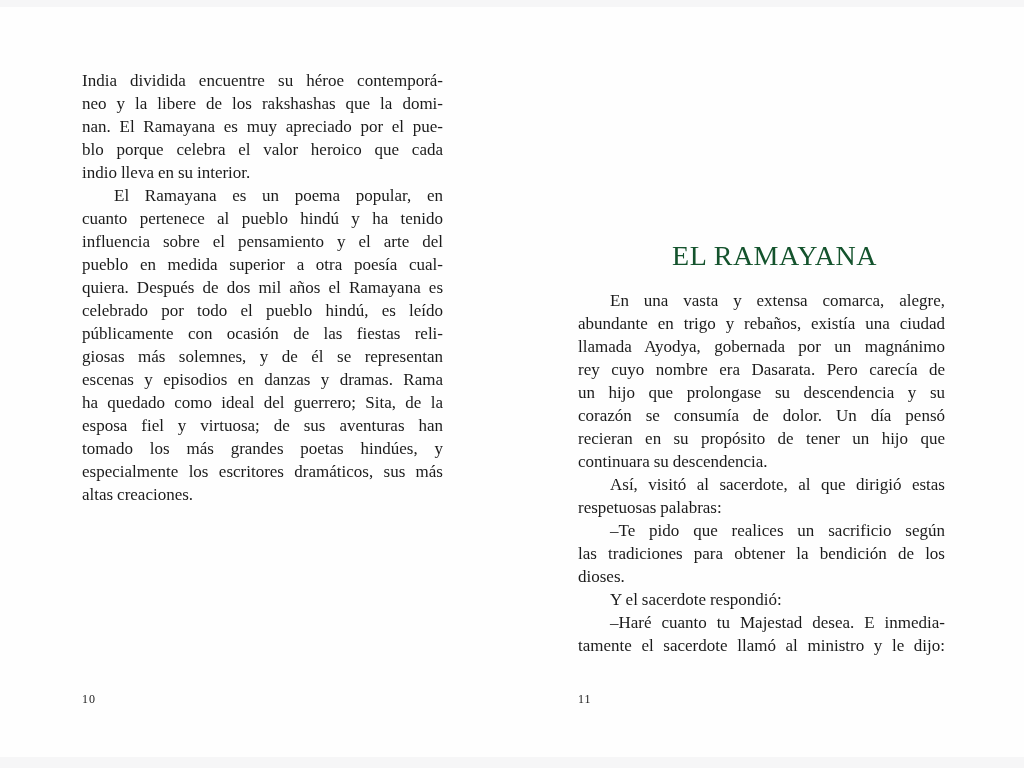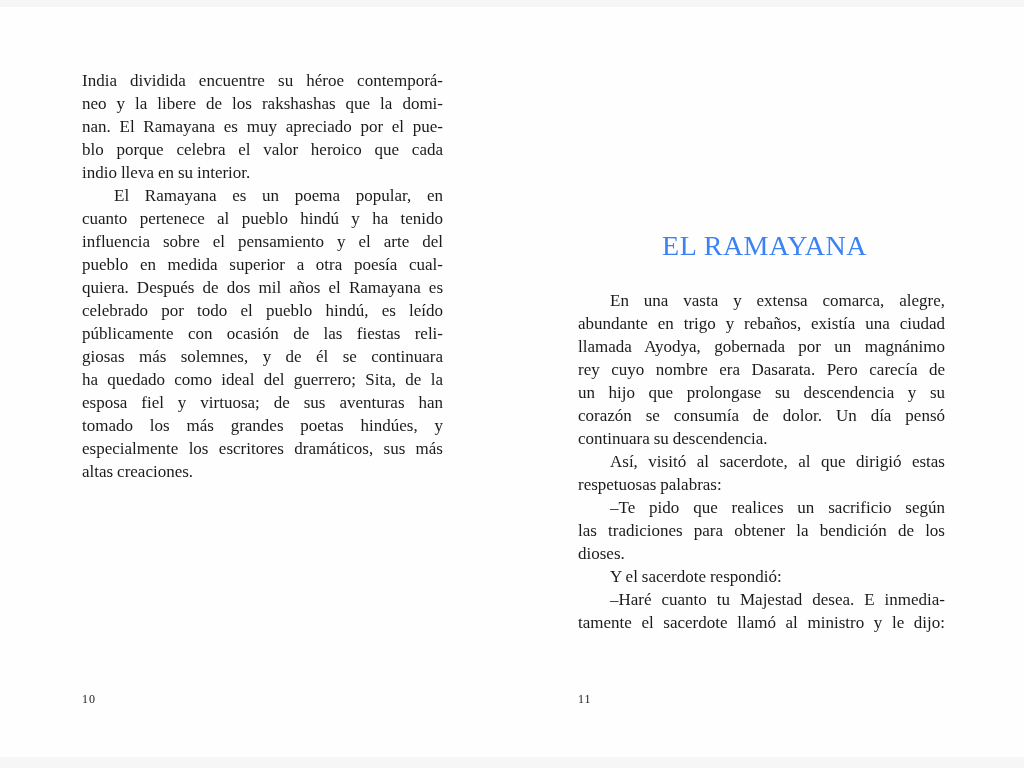--- a/index.html
+++ b/index.html
@@ -62,27 +62,27 @@
     text-align-last: left;
   }
   .line.indent {
     text-indent: 32px;
   }
   .chapter-title {
     position: absolute;
     left: 66px;
     top: 227px;
     width: 367px;
-    margin: 3px;
+    margin: 13px;
     font-size: 28px;
     font-weight: normal;
     line-height: 32px;
     text-align: center;
     letter-spacing: 0.5px;
-    color: #3b82f6;
+    color: #14532d;
   }
   .page-number {
     position: absolute;
     top: 690px;
     font-size: 12px;
     line-height: 18px;
     letter-spacing: 1px;
   }
   .page-number.num-left {
     left: 82px;
@@ -108,39 +108,41 @@
         <div class="line">nan. El Ramayana es muy apreciado por el pue-</div>
         <div class="line">blo porque celebra el valor heroico que cada</div>
         <div class="line end">indio lleva en su interior.</div>
         <div class="line indent">El Ramayana es un poema popular, en</div>
         <div class="line">cuanto pertenece al pueblo hindú y ha tenido</div>
         <div class="line">influencia sobre el pensamiento y el arte del</div>
         <div class="line">pueblo en medida superior a otra poesía cual-</div>
         <div class="line">quiera. Después de dos mil años el Ramayana es</div>
         <div class="line">celebrado por todo el pueblo hindú, es leído</div>
         <div class="line">públicamente con ocasión de las fiestas reli-</div>
-        <div class="line">giosas más solemnes, y de él se continuara</div>
+        <div class="line">giosas más solemnes, y de él se representan</div>
+        <div class="line">escenas y episodios en danzas y dramas. Rama</div>
         <div class="line">ha quedado como ideal del guerrero; Sita, de la</div>
         <div class="line">esposa fiel y virtuosa; de sus aventuras han</div>
         <div class="line">tomado los más grandes poetas hindúes, y</div>
         <div class="line">especialmente los escritores dramáticos, sus más</div>
         <div class="line end">altas creaciones.</div>
       </div>
     <div class="page-number num-left">10</div>
   </div>
 
   <div class="page page-right">
     <h1 class="chapter-title">EL RAMAYANA</h1>
     <div class="text-block right-body">
         <div class="line indent">En una vasta y extensa comarca, alegre,</div>
         <div class="line">abundante en trigo y rebaños, existía una ciudad</div>
         <div class="line">llamada Ayodya, gobernada por un magnánimo</div>
         <div class="line">rey cuyo nombre era Dasarata. Pero carecía de</div>
         <div class="line">un hijo que prolongase su descendencia y su</div>
         <div class="line">corazón se consumía de dolor. Un día pensó</div>
+        <div class="line">recieran en su propósito de tener un hijo que</div>
         <div class="line end">continuara su descendencia.</div>
         <div class="line indent">Así, visitó al sacerdote, al que dirigió estas</div>
         <div class="line end">respetuosas palabras:</div>
         <div class="line indent">–Te pido que realices un sacrificio según</div>
         <div class="line">las tradiciones para obtener la bendición de los</div>
         <div class="line end">dioses.</div>
         <div class="line indent end">Y el sacerdote respondió:</div>
         <div class="line indent">–Haré cuanto tu Majestad desea. E inmedia-</div>
         <div class="line">tamente el sacerdote llamó al ministro y le dijo:</div>
       </div>

